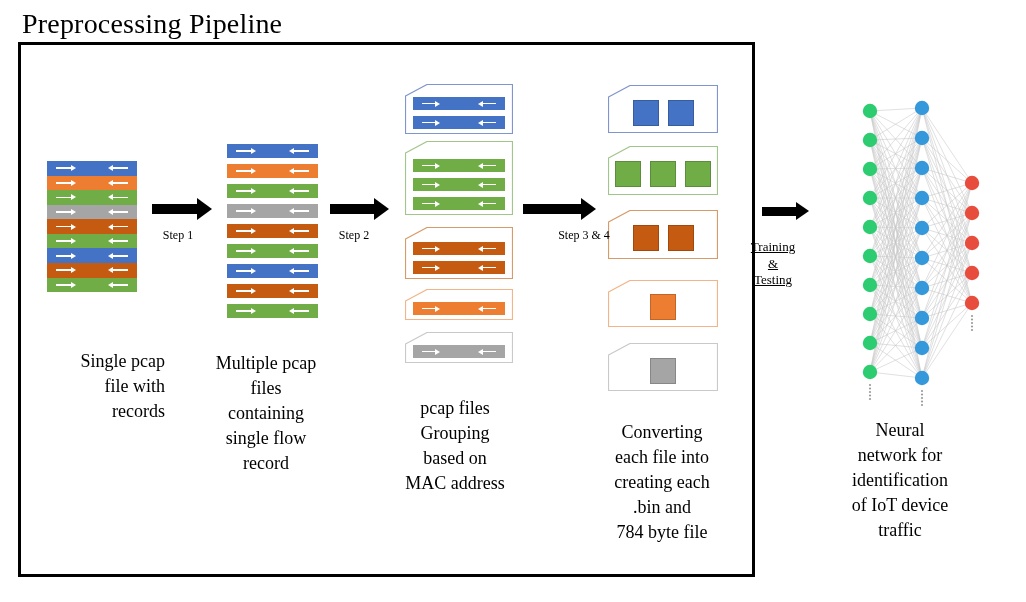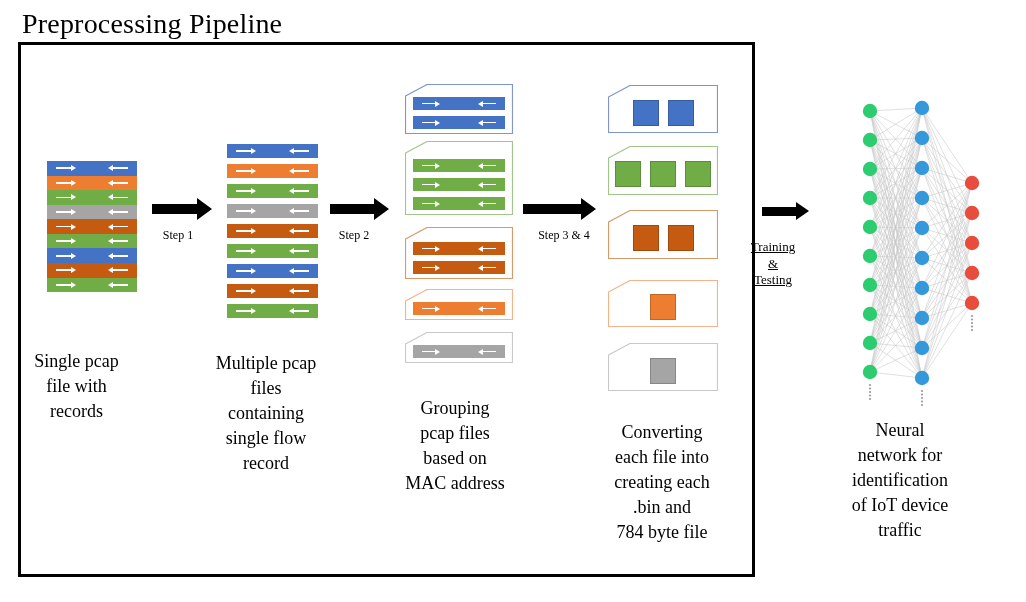--- a/index.html
+++ b/index.html
@@ -434,43 +434,43 @@
       <span class="b"></span>
       <span class="h"></span>
     </div>
   <div class="barrow sm" style="left:762px;top:200px;width:47px;">
       <span class="b"></span>
       <span class="h"></span>
     </div>
 
   <div class="step-label" style="left:146px;top:228px;width:64px;">Step 1</div>
   <div class="step-label" style="left:322px;top:228px;width:64px;">Step 2</div>
-  <div class="step-label" style="left:522px;top:228px;width:84px;">Step 3 &amp; 4</div>
+  <div class="step-label" style="left:542px;top:228px;width:84px;">Step 3 &amp; 4</div>
 
   <div class="train-label" style="left:735px;top:239px;width:76px;text-decoration:underline;">
     <div>Training</div>
     <div>&amp;</div>
     <div>Testing</div>
   </div>
 
-  <div id="cap1" class="caption" style="left:4px;top:349px;width:145px;">
+  <div id="cap1" class="caption" style="left:20px;top:349px;width:145px;text-align:right;">
       <div>Single pcap</div>
       <div>file with</div>
       <div>records</div>
     </div>
   <div id="cap2" class="caption" style="left:190px;top:351px;width:152px;">
       <div>Multiple pcap</div>
       <div>files</div>
       <div>containing</div>
       <div>single flow</div>
       <div>record</div>
     </div>
   <div id="cap3" class="caption" style="left:378px;top:396px;width:154px;">
+      <div>pcap files</div>
       <div>Grouping</div>
-      <div>pcap files</div>
       <div>based on</div>
       <div>MAC address</div>
     </div>
   <div id="cap4" class="caption" style="left:582px;top:420px;width:160px;">
       <div>Converting</div>
       <div>each file into</div>
       <div>creating each</div>
       <div>.bin and</div>
       <div>784 byte file</div>
     </div>

